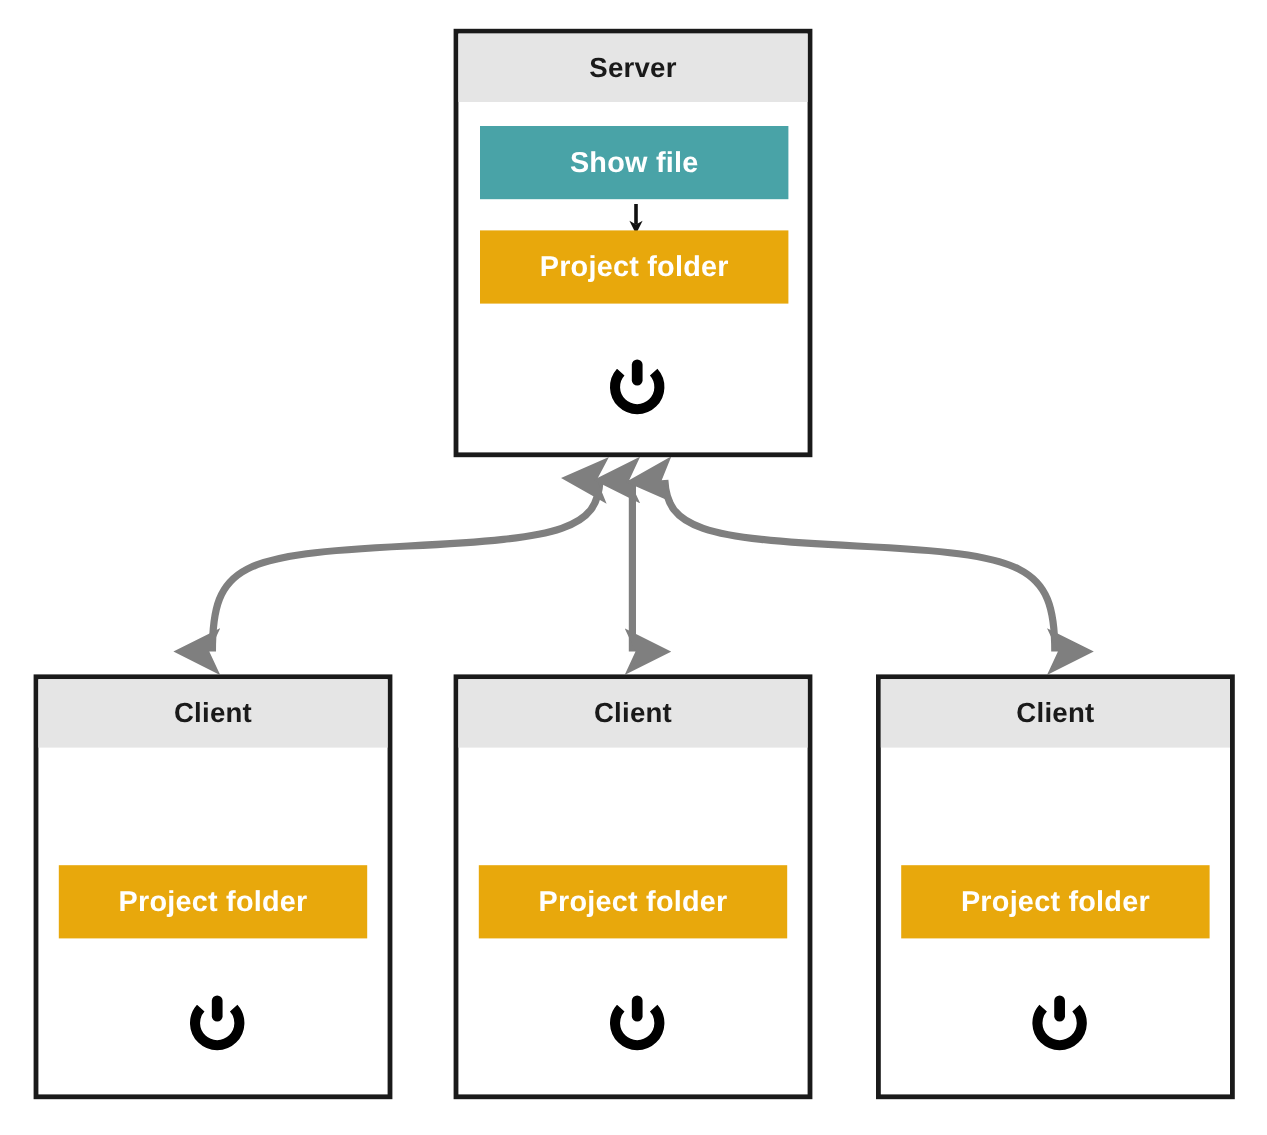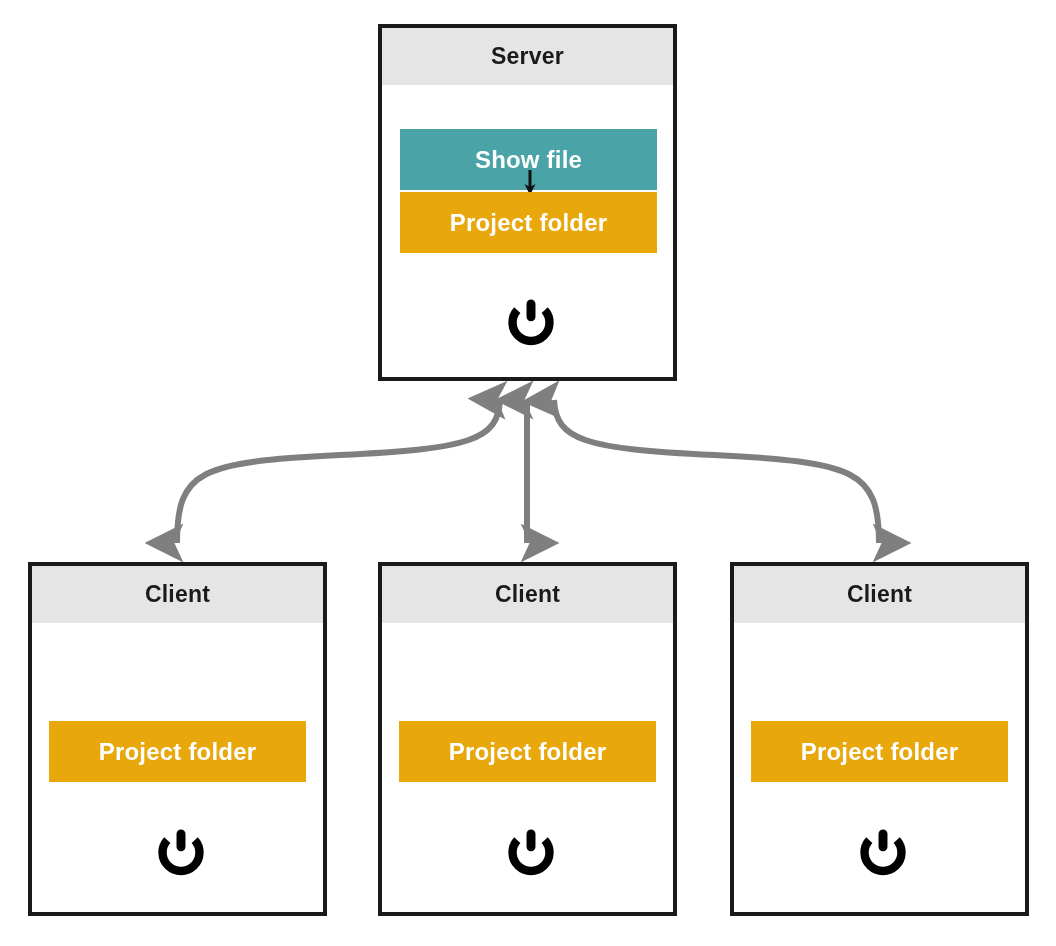--- a/index.html
+++ b/index.html
@@ -44,21 +44,21 @@
   .bar {
     position: absolute;
     display: flex;
     align-items: center;
     justify-content: center;
     color: #ffffff;
     font-size: 24px;
     font-weight: bold;
     letter-spacing: 0.2px;
   }
-  .bar-teal { background: #49a3a7; margin-top: 24px; }
+  .bar-teal { background: #49a3a7; }
   .bar-orange { background: #e8a80c; justify-content: center; }
 
   .power-icon {
     position: absolute;
     width: 56px;
     height: 56px;
   }
   .power-icon svg { display: block; width: 100%; height: 100%; }
 
   .inner-arrow {

